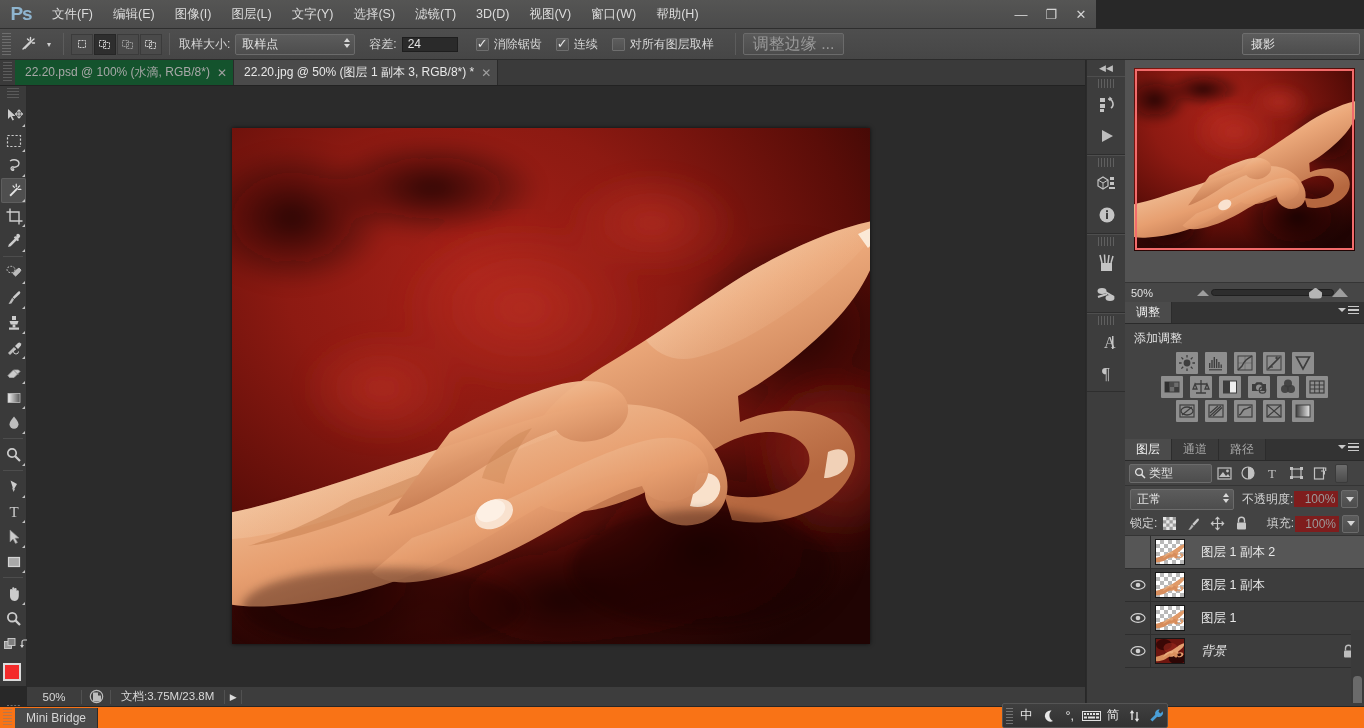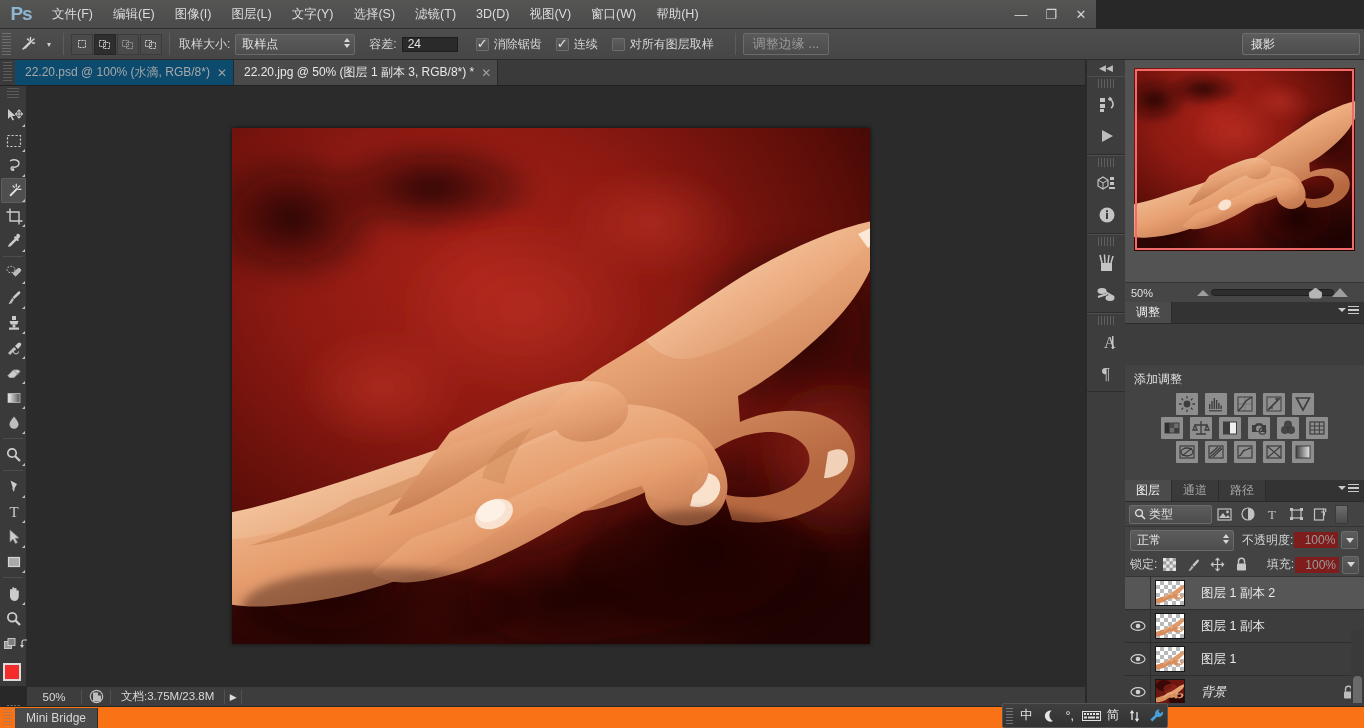--- a/index.html
+++ b/index.html
@@ -46,33 +46,33 @@
   .ps-select .sp i.u { border-bottom:4px solid #d8d8d8; }
   .ps-select .sp i.d { border-top:4px solid #d8d8d8; }
   .ps-input { height:15px; background:#2a2a2a; border:1px solid #1e1e1e; color:#e4e4e4;
     font-size:12px; padding:0 5px; display:flex; align-items:center; width:56px; }
   .cbx { width:13px; height:13px; background:linear-gradient(#5d5d5d,#505050); border:1px solid #6e6e6e;
     border-radius:1px; position:relative; margin-right:5px; }
   .cbx.on:after { content:"✓"; position:absolute; left:0px; top:-3px; font-size:13px; color:#e8e8e8; }
   .cbwrap { display:flex; align-items:center; margin-right:14px; }
   .cbwrap span { font-size:12px; color:#d8d8d8; }
   .btn-refine { height:22px; background:linear-gradient(#5a5a5a,#4c4c4c); border:1px solid #6b6b6b;
-    border-radius:2px; color:#9a9a9a; font-size:13px; padding:0 9px; display:flex; align-items:center; }
+    border-radius:2px; color:#9a9a9a; font-size:16px; padding:0 9px; display:flex; align-items:center; }
   .ws-select { position:absolute; right:4px; top:4px; width:118px; height:22px;
     background:linear-gradient(#5c5c5c,#4d4d4d); border:1px solid #6e6e6e; border-radius:2px;
     color:#e2e2e2; font-size:12px; padding:0 18px 0 8px; display:flex; align-items:center; }
 
   
   .tabbar { position:absolute; left:0; top:60px; width:1085px; height:26px; background:#3a3a3a;
     border-bottom:1px solid #222; display:flex; align-items:flex-end; }
   .tabgrip { width:9px; height:20px; margin:0 3px 3px 3px;
     background:repeating-linear-gradient(to bottom,#7e7e7e 0,#7e7e7e 1px,transparent 1px,transparent 3px);
     opacity:.5; }
   .doctab { height:25px; display:flex; align-items:center; padding:0 6px 0 10px; font-size:12px;
-    color:#a8a8a8; background:#0c4a6e; border-right:1px solid #2a2a2a; white-space:nowrap; }
+    color:#a8a8a8; background:#14532d; border-right:1px solid #2a2a2a; white-space:nowrap; }
   .doctab.active { background:#4a4a4a; color:#e8e8e8; }
   .doctab .x { margin-left:7px; font-size:12px; color:#a0a0a0; }
 
   
   .toolbar { position:absolute; left:0; top:86px; width:27px; height:600px; background:#3a3a3a;
     border-right:1px solid #2a2a2a; }
   .tb-grip { height:12px; margin:2px 7px 3px 7px;
     background:repeating-linear-gradient(to bottom,#7b7b7b 0,#7b7b7b 1px,transparent 1px,transparent 3px);
     opacity:.5; }
   .tool { width:25px; height:25px; margin:0 1px; position:relative;
@@ -129,21 +129,21 @@
   .slider-track { position:absolute; left:30px; right:30px; height:7px; background:#2d2d2d;
     border-radius:4px; border:1px solid #1f1f1f; }
   .slider-knob { position:absolute; left:128px; top:5px; width:13px; height:11px; background:#b5b5b5;
     border-radius:2px 2px 4px 4px; clip-path:polygon(50% 0,100% 45%,100% 100%,0 100%,0 45%); }
   .mtn { width:0;height:0;border-left:6px solid transparent;border-right:6px solid transparent; }
   .mtn.sm { border-bottom:6px solid #9e9e9e; margin-left:16px; }
   .mtn.lg { border-bottom:9px solid #9e9e9e; border-left-width:8px; border-right-width:8px;
     position:absolute; right:16px; }
 
   .adj-body { background:#434343; height:115px; position:relative; }
-  .adj-title { font-size:12px; color:#e0e0e0; padding:6px 16px 3px 9px;margin-top:41px; }
+  .adj-title { font-size:12px; color:#e0e0e0; padding:6px 16px 3px 9px; }
   .adj-row { display:flex; justify-content:center; gap:7px; margin-top:2px; }
   .adj-ic { width:22px; height:22px; display:flex; align-items:center; justify-content:center;
     background:#8e8e8e; border-radius:1px; }
 
   .lay-filter { height:25px; background:#434343; display:flex; align-items:center; padding:0 4px;
     border-bottom:1px solid #343434; }
   .filter-sel { height:19px; background:linear-gradient(#5c5c5c,#4d4d4d); border:1px solid #6b6b6b;
     border-radius:2px; display:flex; align-items:center; padding:0 16px 0 4px; position:relative;
     width:83px; font-size:12px; color:#e4e4e4; }
   .f-ic { width:24px; height:21px; display:flex; align-items:center; justify-content:center; }

